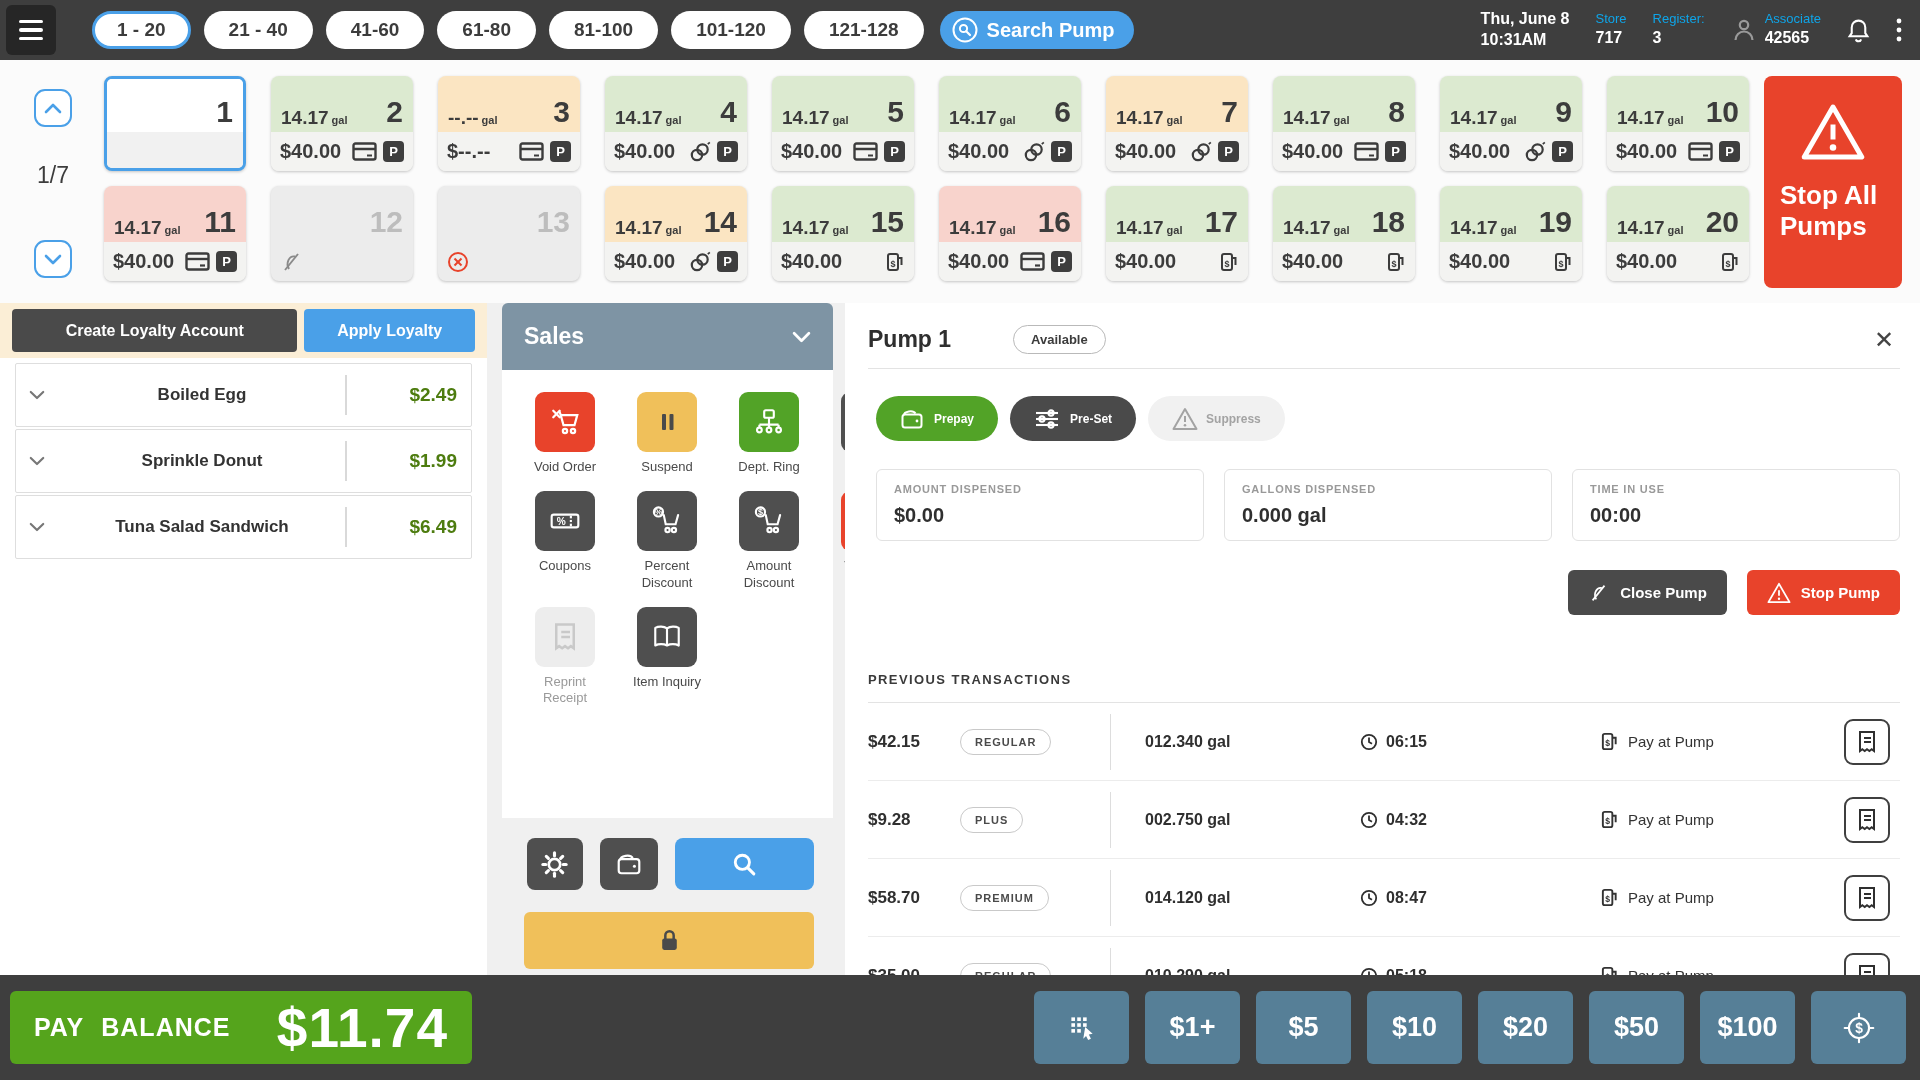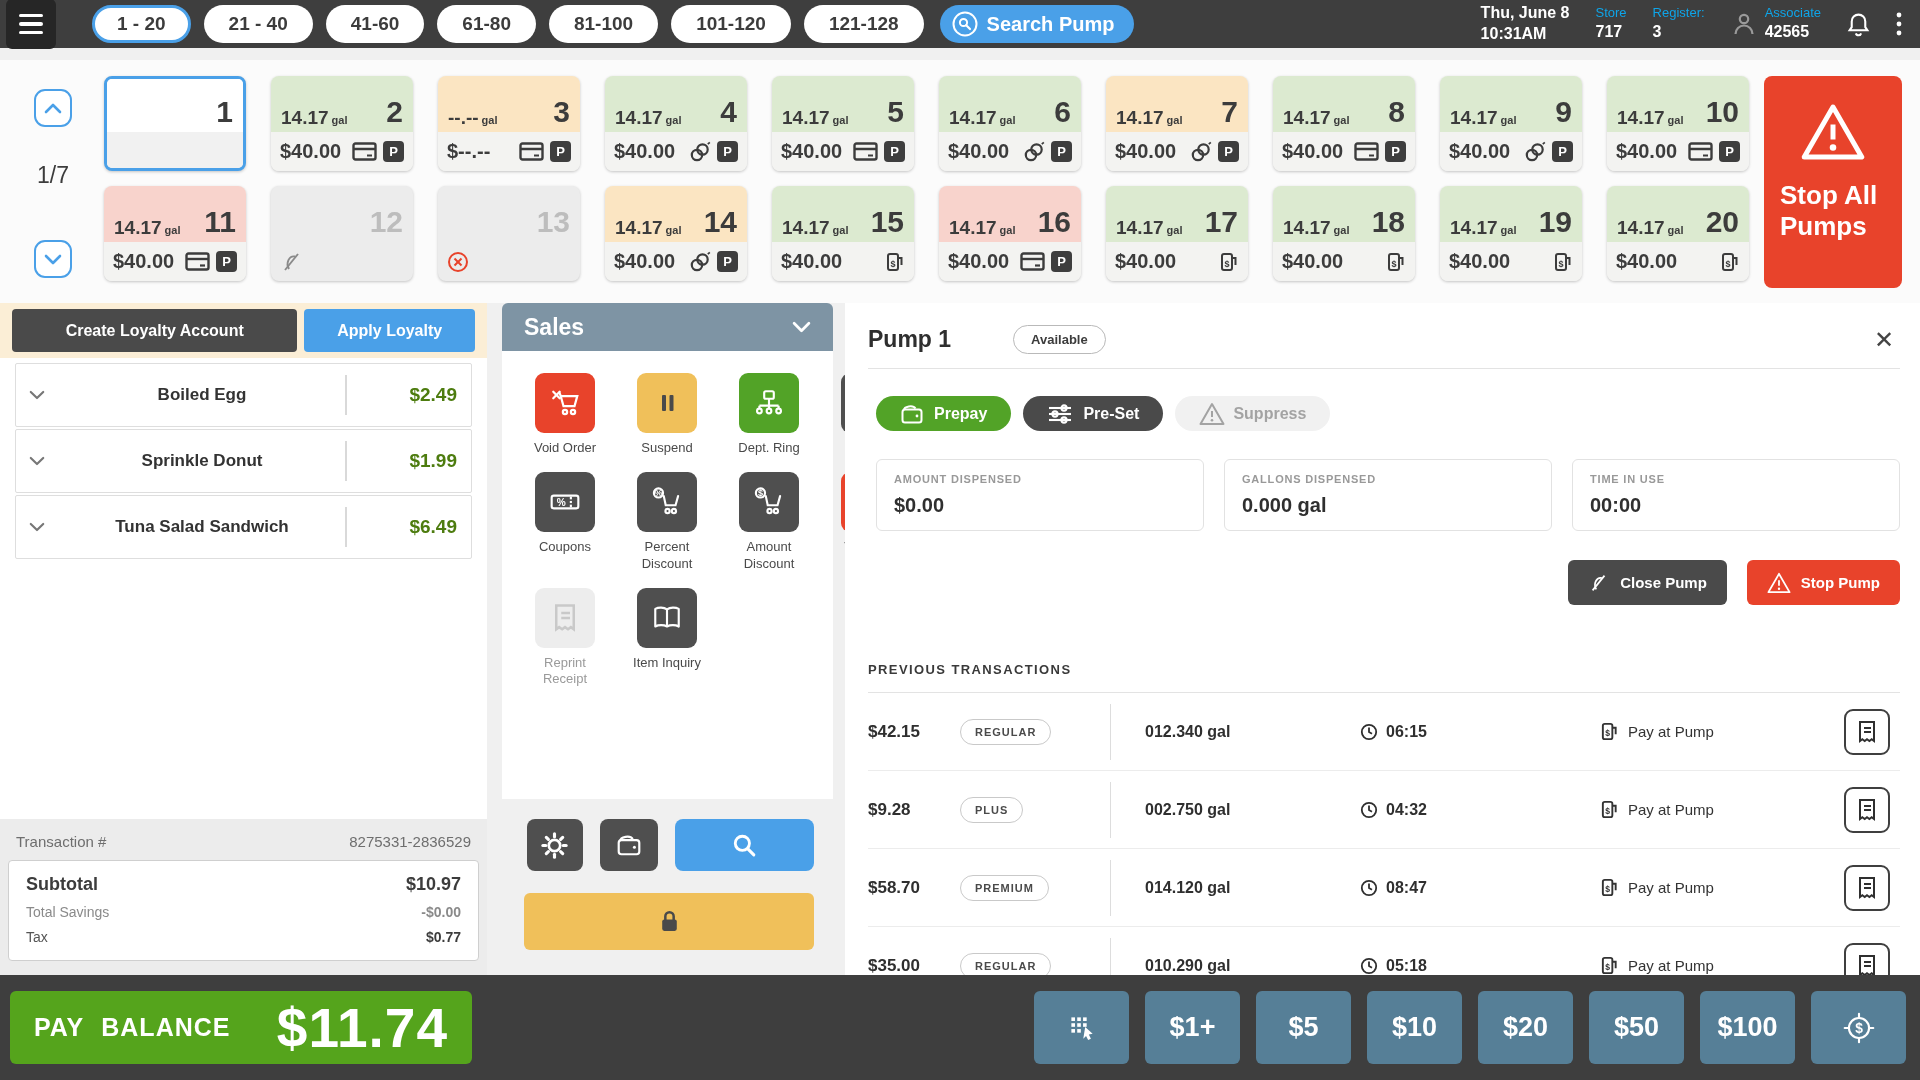--- a/index.html
+++ b/index.html
@@ -1,20 +1,20 @@
 <!DOCTYPE html>
 <html><head>
 <meta charset="utf-8">
 <style>
   html,body{margin:0;padding:0;background:#555;}
   #app{position:relative;width:1920px;height:1080px;background:#f0f0f0;overflow:hidden;
        font-family:"Liberation Sans",sans-serif;color:#3c3c3c;-webkit-font-smoothing:antialiased;}
   .ic{display:block;flex:none;}
   
-  .topbar{position:absolute;left:0;top:0;width:1920px;height:48px;background:#3e3e3e;display:flex;align-items:center;}
+  .topbar{position:absolute;left:0;top:0;width:1920px;height:60px;background:#3e3e3e;display:flex;align-items:center;}
   .hamb{width:50px;height:50px;margin:0 14px 0 6px;background:#262626;border-radius:6px;display:flex;flex-direction:column;justify-content:center;align-items:center;gap:5px;cursor:pointer;}
   .hamb b{width:24px;height:3.5px;background:#fff;border-radius:2px;}
   .tabs{display:flex;gap:13px;align-items:center;margin-left:22px;}
   .tab{height:38px;border-radius:19px;background:#fff;color:#3c3c3c;font-weight:bold;font-size:19px;padding:0 22px;display:flex;align-items:center;border:3px solid transparent;box-sizing:border-box;cursor:pointer;white-space:nowrap;}
   .tab.active{border-color:#4aa0e8;box-shadow:inset 0 0 0 2px #fff;}
   .searchpill{height:38px;border-radius:19px;background:#4aa0e8;color:#fff;font-weight:bold;font-size:20px;display:flex;align-items:center;gap:9px;padding:0 20px 0 12px;margin-left:16px;cursor:pointer;}
   .tb-right{margin-left:auto;display:flex;align-items:center;gap:26px;margin-right:18px;color:#fff;}
   .info-col{display:flex;flex-direction:column;line-height:1.3;}
   .info-col .lab{font-size:13px;color:#0ea5e9;font-weight:normal;}
   .info-col .val{font-size:16px;font-weight:bold;}
@@ -61,21 +61,21 @@
   .sum-box{background:#fff;border:1px solid #cfcfcf;border-radius:4px;padding:13px 17px 15px;}
   .sum-r{display:flex;justify-content:space-between;margin-bottom:9px;}
   .sum-r:last-child{margin-bottom:0;}
   .sum-r.big span{font-size:18px;font-weight:bold;color:#3c3c3c;}
   .sum-r.mut span{font-size:14px;color:#8a8a8a;font-weight:bold;}
   .sum-r.mut .l{font-weight:normal;}
   .sum-r.tax .l{font-size:14px;color:#555;}
   .sum-r.tax .v{font-size:14px;font-weight:bold;color:#3c3c3c;}
   
   .salespanel{position:absolute;left:502px;top:303px;width:331px;bottom:105px;}
-  .sales-head{height:48px;background:#7e94a4;border-radius:6px 6px 0 0;display:flex;align-items:center;padding:0 22px;color:#fff;}
+  .sales-head{height:67px;background:#7e94a4;border-radius:6px 6px 0 0;display:flex;align-items:center;padding:0 22px;color:#fff;}
   .sales-head .t{font-size:23px;font-weight:bold;flex:1;}
   .sales-body{background:#fff;height:448px;box-sizing:border-box;padding:22px 20px 0;}
   .sgrid{display:grid;grid-template-columns:repeat(4,1fr);column-gap:16px;row-gap:16px;}
   .scell{display:flex;flex-direction:column;align-items:center;cursor:pointer;}
   .sbtn{width:60px;height:60px;border-radius:9px;display:flex;align-items:center;justify-content:center;}
   .scell .lb{margin-top:7px;font-size:13px;line-height:1.25;color:#4a4a4a;text-align:center;width:86px;}
   .b-red{background:#e8432b;color:#fff;}
   .b-amber{background:#f0c05a;color:#4a4a4a;}
   .b-green{background:#52a327;color:#fff;}
   .b-dark{background:#4f4f4f;color:#fff;}
@@ -88,21 +88,21 @@
   .cbtn.s{width:140px;background:#4aa0e8;color:#fff;}
   .lockbar{margin:22px 19px 0 22px;height:57px;background:#f0c05a;border-radius:6px;display:flex;align-items:center;justify-content:center;color:#4a4a4a;cursor:pointer;}
   
   .pumppanel{position:absolute;left:845px;top:303px;right:0;bottom:105px;background:#fff;padding:0 20px 0 23px;box-sizing:border-box;overflow:hidden;}
   .pp-head{display:flex;align-items:center;padding-top:22px;}
   .pp-head .t{font-size:23px;font-weight:bold;color:#2f2f2f;}
   .statuspill{margin-left:62px;border:1.5px solid #b9b9b9;border-radius:16px;padding:6px 17px;font-size:13px;font-weight:bold;color:#3c3c3c;}
   .pp-close{margin-left:auto;font-size:24px;color:#444;cursor:pointer;padding:0 6px;line-height:1;}
   .pp-div{border-bottom:1px solid #e3e3e3;margin-top:14px;}
   .pp-btns{display:flex;gap:12px;margin-top:27px;margin-left:8px;}
-  .pillbtn{height:35px;border-radius:23px;display:flex;align-items:center;gap:10px;padding:0 24px;font-weight:bold;font-size:16px;cursor:pointer;}
+  .pillbtn{height:45px;border-radius:23px;display:flex;align-items:center;gap:10px;padding:0 24px;font-weight:bold;font-size:12px;cursor:pointer;}
   .pillbtn.green{background:#52a327;color:#fff;}
   .pillbtn.dark{background:#4a4a4a;color:#fff;}
   .pillbtn.dis{background:#f1f1f1;color:#a3a3a3;gap:8px;}
   .pp-stats{display:flex;gap:20px;margin-top:28px;margin-left:8px;}
   .stat{flex:1;border:1px solid #e2e2e2;border-radius:6px;padding:13px 17px;background:#fff;}
   .stat .sl{font-size:11px;font-weight:bold;color:#999;letter-spacing:.8px;}
   .stat .sv{font-size:20px;font-weight:bold;color:#2f2f2f;margin-top:9px;}
   .pp-actions{display:flex;justify-content:flex-end;gap:20px;margin-top:29px;}
   .actbtn{height:45px;border-radius:6px;display:flex;align-items:center;gap:10px;padding:0 20px;font-weight:bold;font-size:15px;cursor:pointer;}
   .actbtn.dark{background:#4a4a4a;color:#fff;}
@@ -556,40 +556,20 @@
       </div>
       <div class="item">
         <svg class="ic chev" width="16" height="10" viewBox="0 0 18 11">
             <path d="M2 2 l7 7 7 -7" fill="none" stroke="currentColor" stroke-width="2.4" stroke-linecap="round" stroke-linejoin="round"></path>
           </svg>
         <span class="nm">Tuna Salad Sandwich</span>
         <span class="div"></span>
         <span class="pr">$6.49</span>
       </div>
     </div>
-    <div class="summary">
-      <div class="tx-row">
-        <span>Transaction #</span>
-        <span>8275331-2836529</span>
-      </div>
-      <div class="sum-box">
-        <div class="sum-r big">
-            <span class="l">Subtotal</span>
-            <span class="v">$10.97</span>
-          </div>
-        <div class="sum-r mut">
-            <span class="l">Total Savings</span>
-            <span class="v">-$0.00</span>
-          </div>
-        <div class="sum-r tax">
-            <span class="l">Tax</span>
-            <span class="v">$0.77</span>
-          </div>
-      </div>
-    </div>
   </div>
 
   <div class="salespanel">
     <div class="sales-head">
       <span class="t">Sales</span>
       <svg class="ic" width="19" height="12" viewBox="0 0 18 11">
           <path d="M2 2 l7 7 7 -7" fill="none" stroke="#fff" stroke-width="2.6" stroke-linecap="round" stroke-linejoin="round"></path>
         </svg>
     </div>
     <div class="sales-body">

